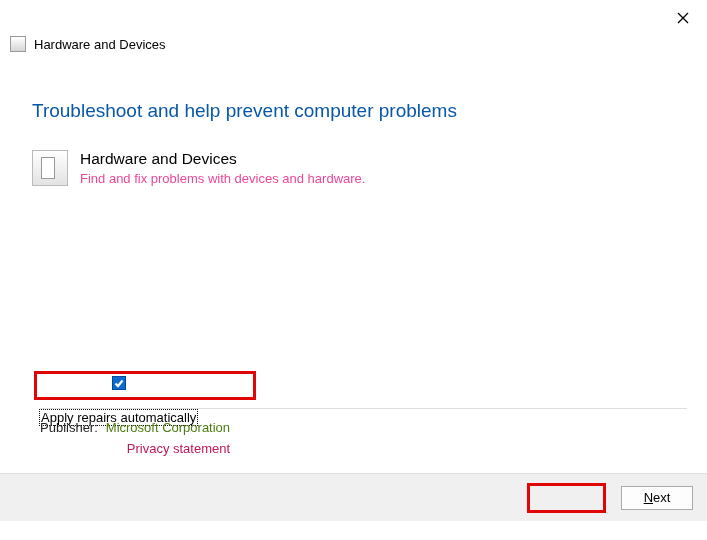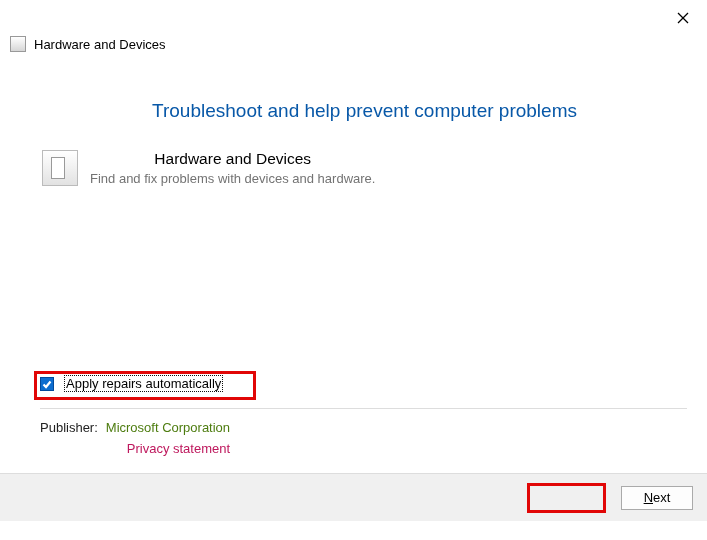--- a/index.html
+++ b/index.html
@@ -26,21 +26,21 @@
     display: flex; align-items: center; gap: 8px;
   }
   .titlebar .app-icon {
     width: 16px; height: 16px;
     border: 1px solid #999; background: linear-gradient(#fff,#d6d6d6);
     display: inline-block;
   }
   .titlebar span { font-size: 13px; }
 
   .main {
-    position: absolute; top: 100px; left: 42px; right: 20px; text-align: center;
+    position: absolute; top: 100px; left: 32px; right: 20px;
   }
   .heading {
     color: #0858a8;
     font-size: 19px;
     font-weight: 400;
     margin-bottom: 28px;
   }
   .section {
     display: flex; align-items: flex-start; gap: 12px;
     margin-bottom: 20px;
@@ -48,33 +48,33 @@
   .section-icon {
     width: 36px; height: 36px; flex: none;
     border: 1px solid #bbb; background: linear-gradient(#fff,#e2e2e2);
     position: relative;
   }
   .section-icon::after {
     content:""; position:absolute; left:8px; top:6px; width:12px; height:20px;
     background:#fff; border:1px solid #999;
   }
   .section-text .sec-title { font-size: 15.5px; font-weight: 400; line-height: 1.2; }
-  .section-text .sec-sub { font-size: 13px; color: #737373; margin-top: 2px; }
+  .section-text .sec-sub { font-size: 13px; color: #ec4899; margin-top: 2px; }
 
   .checkbox-area {
     position: absolute; top: 376px; left: 40px;
   }
   .highlight-red {
     position: absolute; border: 3px solid #e10606;
     pointer-events: none;
   }
   .hl1 { top: 371px; left: 34px; width: 222px; height: 29px; }
   .hl2 { bottom: 8px; left: 527px; width: 79px; height: 30px; }
 
-  .chk-row { display: flex; align-items: center; gap: 11px; }
+  .chk-row { display: flex; align-items: center; gap: 20px; flex-direction: column; }
   .chk-box {
     width: 14px; height: 14px;
     background: #0c6dcf; border: 1px solid #004a9c;
     display: flex; align-items: center; justify-content: center;
   }
   .chk-box svg { stroke: #fff; stroke-width: 2.2; fill: none; }
   .chk-label { font-size: 13px; }
   .focus-rect { outline: 1px dotted #111; outline-offset: 0; padding: 0 1px; }
 
   .hr { position: absolute; left: 40px; right: 20px; top: 408px; height: 1px; background: #ddd; }

